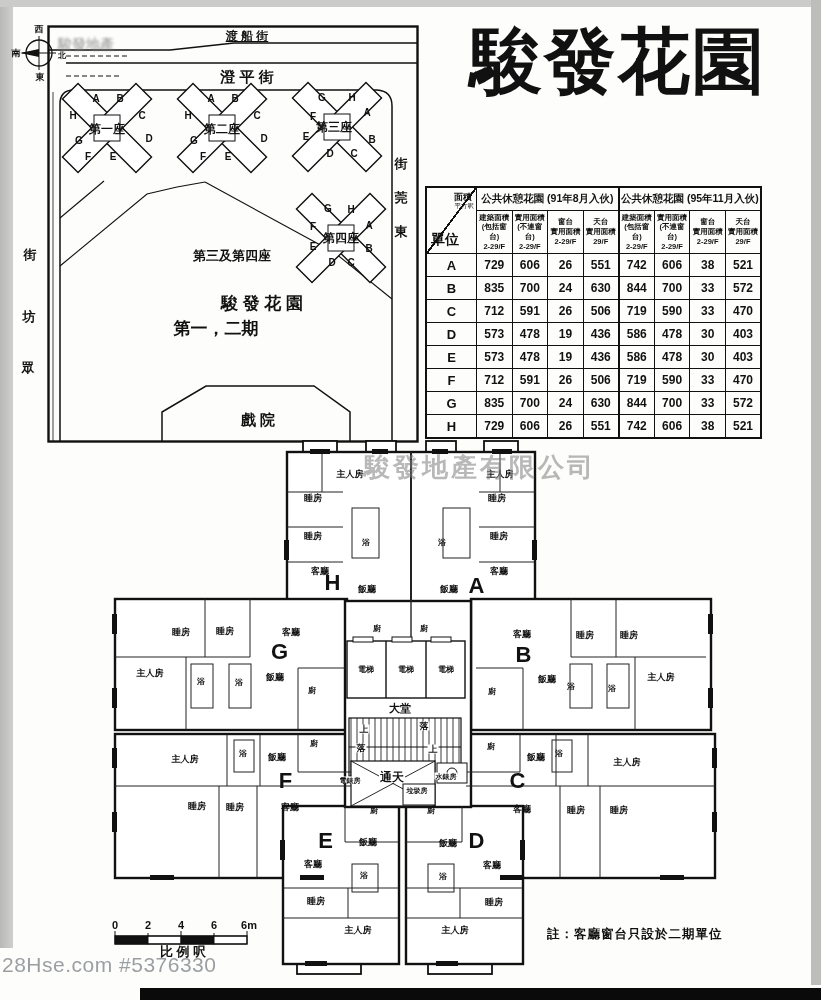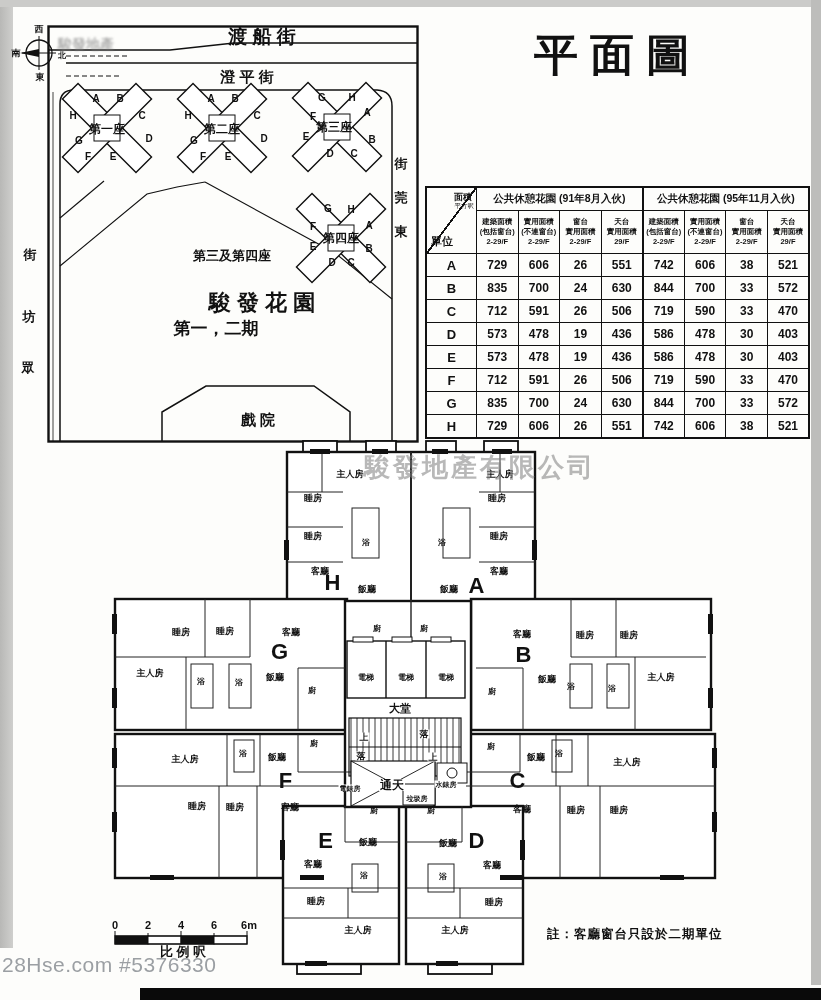--- a/index.html
+++ b/index.html
@@ -14,41 +14,41 @@
   
   #linework{left:0;top:0;width:821px;height:1000px;}
   
   .layer{left:0;top:0;width:821px;height:1000px;pointer-events:none;}
   .lbl{position:absolute;transform:translate(-50%,-50%);white-space:nowrap;color:#111;
        font-weight:700;line-height:1;}
   #map-labels .lbl{font-size:12px;}
   #fp-labels .lbl{font-size:9px;}
   #sb-labels .lbl{font-size:11px;font-weight:600;}
   .unit{font-size:22px !important;font-weight:800 !important;letter-spacing:1px;}
-  .chip{background:#fff;padding:0 1px;margin-top:8px;}
+  .chip{background:#fff;padding:0 1px;}
   
   #title-block{left:426px;top:24px;width:384px;text-align:center;}
   #title-main{font-size:72px;font-weight:800;letter-spacing:2px;line-height:1.05;}
   #title-sub{font-size:44px;font-weight:800;letter-spacing:12px;margin-top:2px;}
   
   #area-table-wrap{left:425px;top:186px;width:385px;}
-  table{border-collapse:collapse;width:385px;table-layout:fixed;}
+  table{border-collapse:collapse;width:337px;table-layout:fixed;}
   th,td{border:1px solid #111;text-align:center;vertical-align:middle;padding:0;}
   table{border:2px solid #111;}
   th.grp{font-size:10.5px;font-weight:700;height:22px;white-space:nowrap;overflow:hidden;}
   th.g1,.dv{border-left:2px solid #111 !important;}
   th.sub{font-size:7.5px;font-weight:700;height:42px;line-height:1.3;}
   td{font-size:12px;font-weight:700;height:22px;font-family:"Liberation Sans","DejaVu Sans",sans-serif;}
   td.u{font-size:13px;font-weight:800;}
   th.corner{position:relative;width:49px;
      background:linear-gradient(to bottom right,transparent 48.8%,#111 48.8%,#111 51.2%,transparent 51.2%);}
   th.corner i{font-style:normal;position:absolute;font-weight:700;}
   th.corner .ca{top:3px;right:4px;font-size:9px;}
   th.corner .cb{top:14px;right:2px;font-size:6.5px;font-weight:400;}
-  th.corner .cc{bottom:4px;left:4px;font-size:11px;}
+  th.corner .cc{bottom:4px;left:4px;font-size:14px;}
   
   #watermark-center{left:480px;top:467px;transform:translate(-50%,-50%);
      font-size:26px;font-weight:700;letter-spacing:3px;color:rgba(125,125,125,.55);
      filter:blur(.4px);white-space:nowrap;}
   #watermark-corner{left:86px;top:45px;transform:translate(-50%,-50%);
      font-size:14px;font-weight:700;color:rgba(130,130,130,.6);filter:blur(1.2px);white-space:nowrap;}
   #note{left:547px;top:926px;font-size:12.5px;font-weight:700;letter-spacing:1px;}
   #photo-id{left:2px;top:953px;font-size:21px;color:#9b9fa3;letter-spacing:.5px;}
 </style>
 </head>
@@ -186,21 +186,21 @@
     <path d="M115,931 V936 M148,933 V936 M181,931 V936 M214,933 V936 M247,931 V936" stroke-width="1" fill="none"></path>
   </g>
 </svg>
 
 <div id="edge-left" class="abs"></div>
 <div id="edge-top" class="abs"></div>
 <div id="edge-right" class="abs"></div>
 <div id="bottom-bar" class="abs"></div>
 
 <div id="title-block" class="abs">
-  <div id="title-sub">平面圖</div>
+  <div id="title-main">駿發花園</div>
 </div>
 
 <div id="area-table-wrap" class="abs">
   <table>
       <thead>
         <tr>
           <th class="corner" rowspan="2">
             <i class="ca">面積</i>
             <i class="cb">平方呎</i>
             <i class="cc">單位</i>
@@ -306,21 +306,21 @@
           <td class="dv">742</td>
           <td>606</td>
           <td>38</td>
           <td>521</td>
         </tr>
       </tbody>
     </table>
 </div>
 
 <div id="map-labels" class="abs layer">
-    <span class="lbl" style="left: 262px; top: 36px; font-size: 19px; font-weight: 700;">渡 船 街</span>
+    <span class="lbl" style="left: 247px; top: 36px; font-size: 12px; font-weight: 700; text-decoration: underline;">渡 船 街</span>
     <span class="lbl" style="left: 247px; top: 76px; font-size: 15px; font-weight: 700;">澄 平 街</span>
     <span class="lbl" style="left: 401px; top: 163px; font-size: 13px; font-weight: 700;">街</span>
     <span class="lbl" style="left: 401px; top: 197px; font-size: 13px; font-weight: 700;">莞</span>
     <span class="lbl" style="left: 401px; top: 231px; font-size: 13px; font-weight: 700;">東</span>
     <span class="lbl" style="left: 30px; top: 254px; font-size: 13px; font-weight: 700;">街</span>
     <span class="lbl" style="left: 29px; top: 316px; font-size: 13px; font-weight: 700;">坊</span>
     <span class="lbl" style="left: 28px; top: 367px; font-size: 13px; font-weight: 700;">眾</span>
     <span class="lbl" style="left: 39px; top: 29px; font-size: 9px;">西</span>
     <span class="lbl" style="left: 16px; top: 53px; font-size: 9px;">南</span>
     <span class="lbl" style="left: 62px; top: 56px; font-size: 8px;">北</span>
@@ -355,21 +355,21 @@
     <span class="lbl" style="left: 354px; top: 154px; font-size: 10px; font-weight: 700;">C</span>
     <span class="lbl" style="left: 328px; top: 209px; font-size: 10px; font-weight: 700;">G</span>
     <span class="lbl" style="left: 351px; top: 210px; font-size: 10px; font-weight: 700;">H</span>
     <span class="lbl" style="left: 313px; top: 227px; font-size: 10px; font-weight: 700;">F</span>
     <span class="lbl" style="left: 369px; top: 226px; font-size: 10px; font-weight: 700;">A</span>
     <span class="lbl" style="left: 313px; top: 247px; font-size: 10px; font-weight: 700;">E</span>
     <span class="lbl" style="left: 369px; top: 249px; font-size: 10px; font-weight: 700;">B</span>
     <span class="lbl" style="left: 332px; top: 263px; font-size: 10px; font-weight: 700;">D</span>
     <span class="lbl" style="left: 351px; top: 263px; font-size: 10px; font-weight: 700;">C</span>
     <span class="lbl" style="left: 232px; top: 255px; font-size: 13px;">第三及第四座</span>
-    <span class="lbl" style="left: 262px; top: 303px; font-size: 22px; font-weight: 700;">駿 發 花 園</span>
+    <span class="lbl" style="left: 262px; top: 303px; font-size: 17px; font-weight: 700;">駿 發 花 園</span>
     <span class="lbl" style="left: 216px; top: 328px; font-size: 17px; font-weight: 700;">第一，二期</span>
     <span class="lbl" style="left: 258px; top: 419px; font-size: 15px; font-weight: 700;">戲  院</span>
   </div>
 <div id="fp-labels" class="abs layer">
     <span class="lbl unit" style="left: 333px; top: 583px;">H</span>
     <span class="lbl unit" style="left: 477px; top: 586px;">A</span>
     <span class="lbl unit" style="left: 280px; top: 652px;">G</span>
     <span class="lbl unit" style="left: 524px; top: 655px;">B</span>
     <span class="lbl unit" style="left: 286px; top: 781px;">F</span>
     <span class="lbl unit" style="left: 518px; top: 781px;">C</span>

